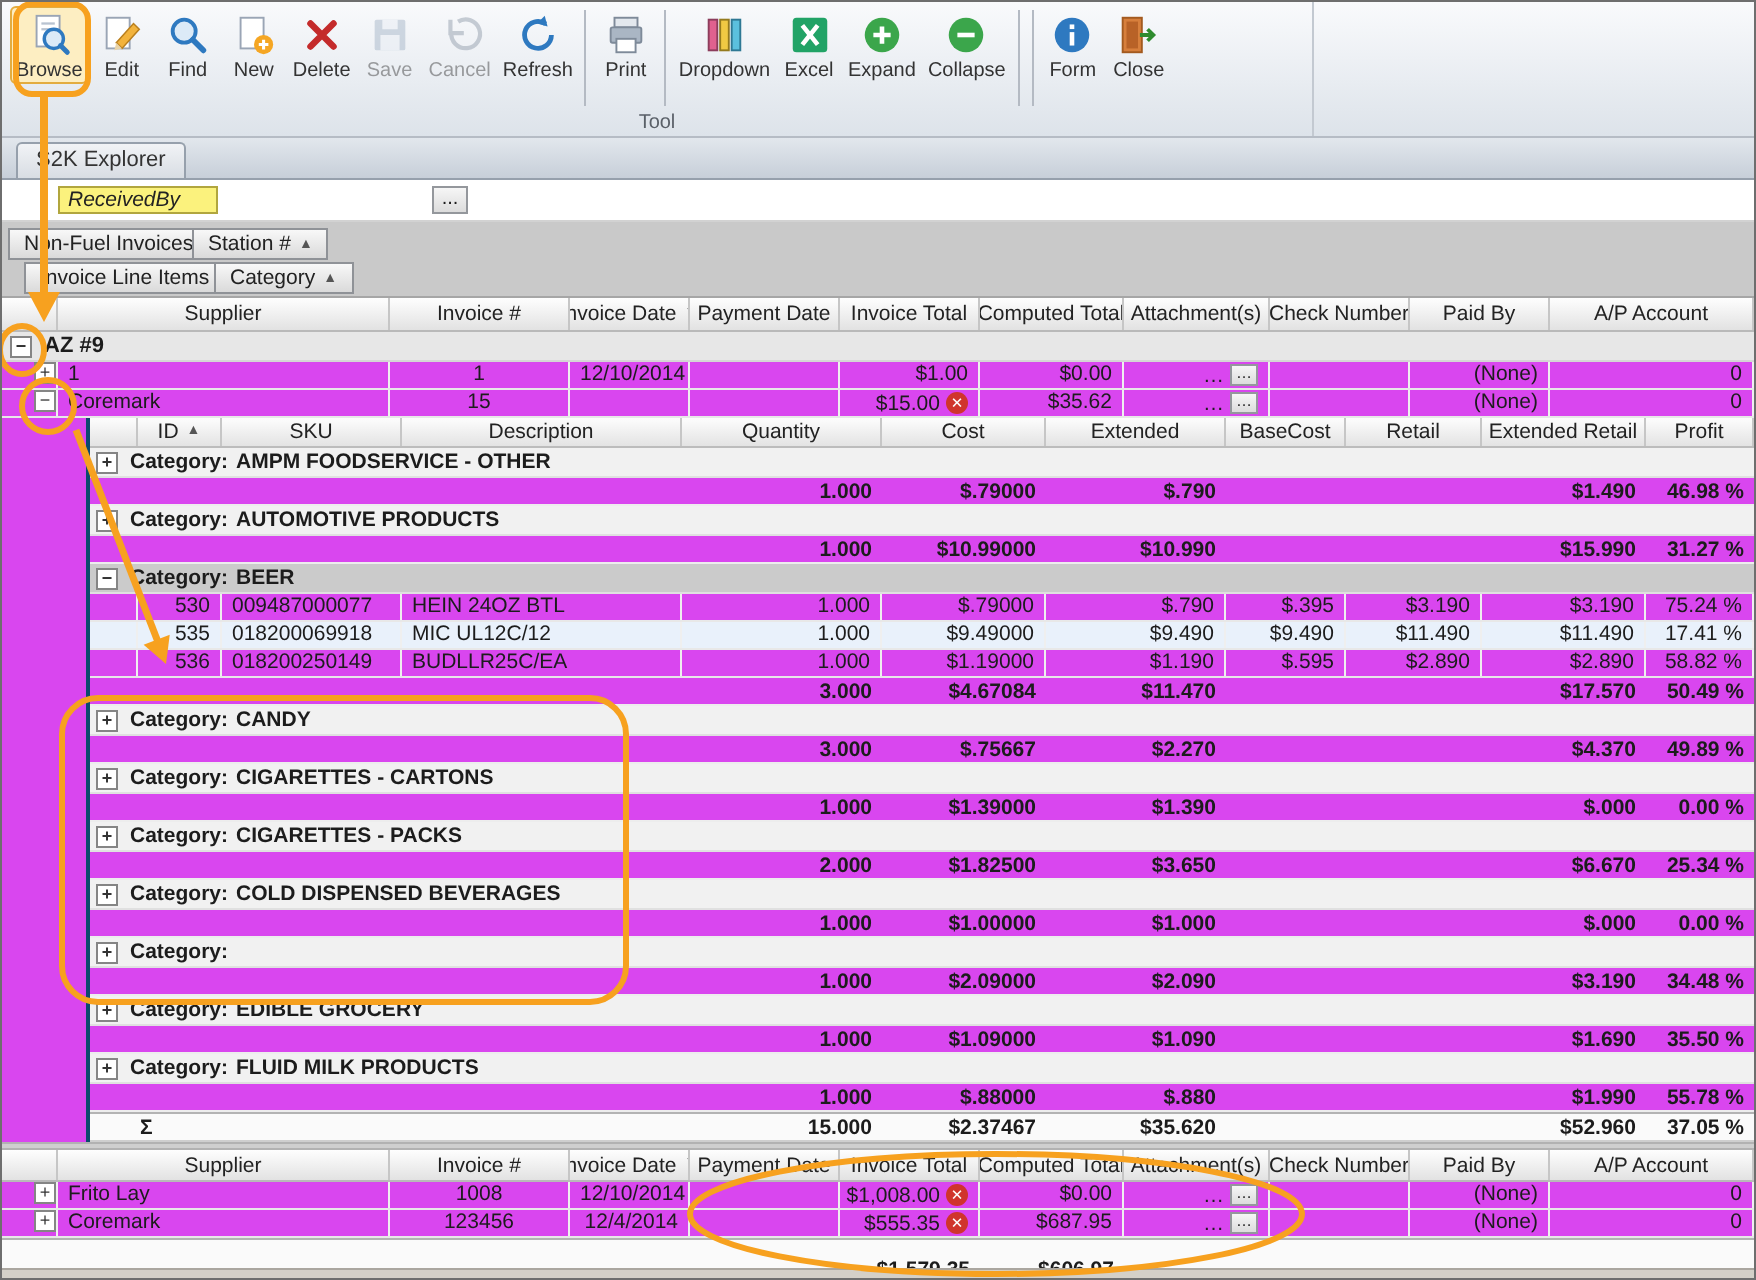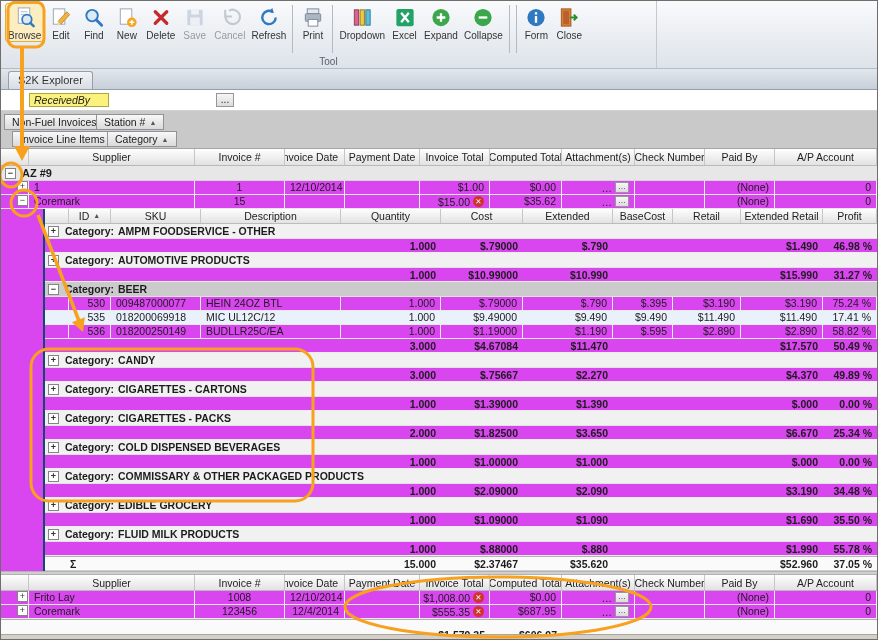--- a/index.html
+++ b/index.html
@@ -496,21 +496,20 @@
           <div class="c num ce">$1.000</div>
           <div class="c num cr">$.000</div>
           <div class="c num cp">0.00 %</div>
       </div>
 
       <div class="row dg grp">
         <div class="gcell">
             <span class="exp">+</span>
             <span class="gl">
               <span>Category:</span>
-              <span>COMMISSARY &amp; OTHER PACKAGED PRODUCTS</span>
             </span>
           </div>
       </div>
       <div class="row dg sum">
         <div class="c num cq">1.000</div>
           <div class="c num cc">$2.09000</div>
           <div class="c num ce">$2.090</div>
           <div class="c num cr">$3.190</div>
           <div class="c num cp">34.48 %</div>
       </div>

